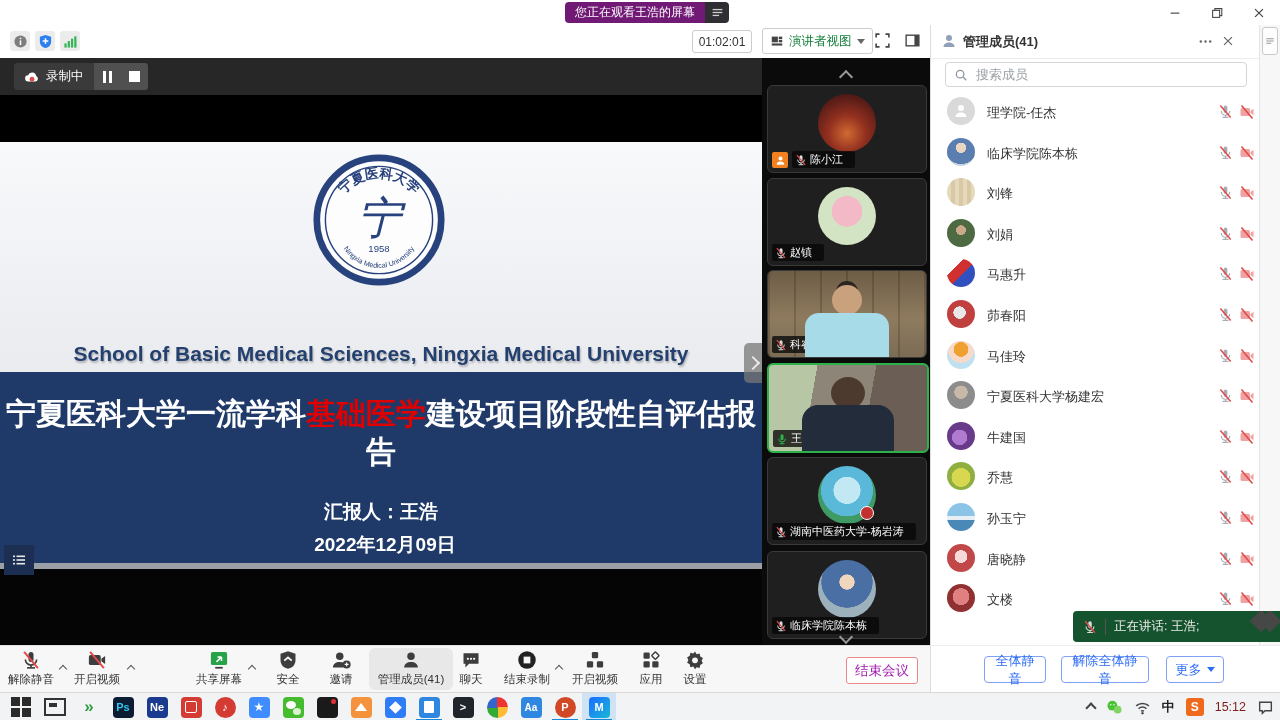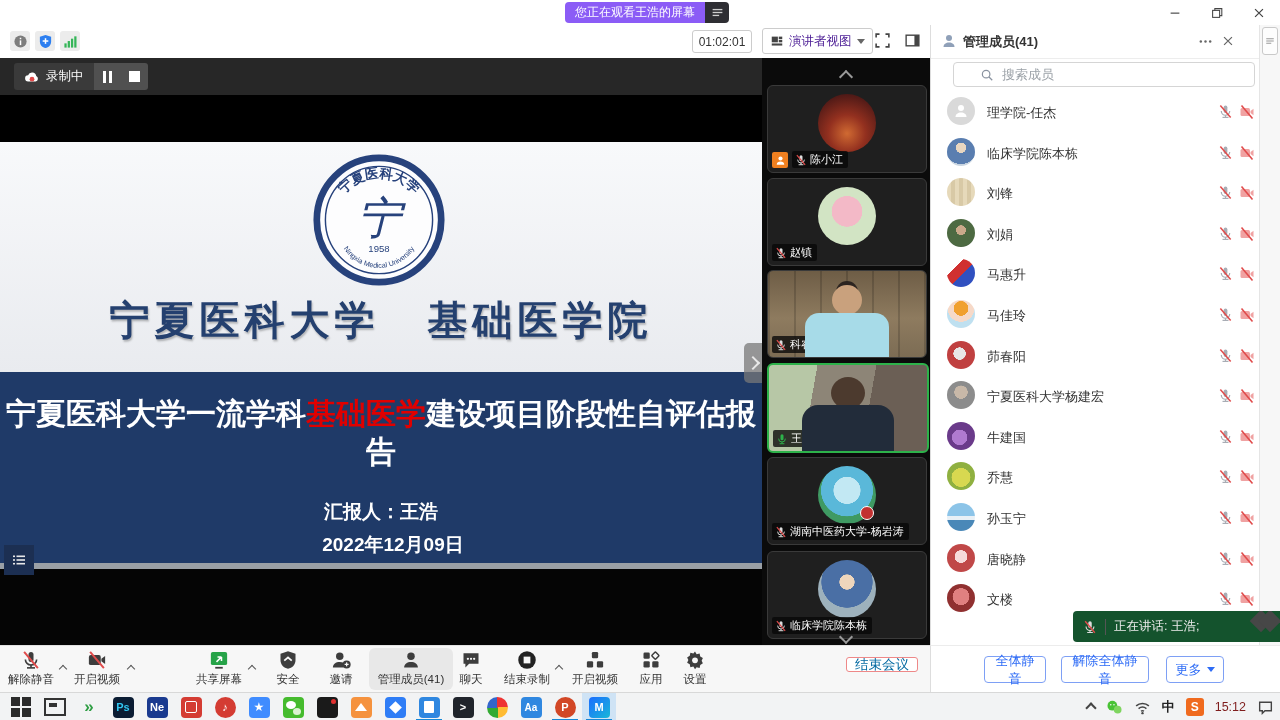--- a/index.html
+++ b/index.html
@@ -3,30 +3,30 @@
 <meta charset="utf-8">
 <style>
   html,body{margin:0;padding:0}
   body{width:1280px;height:720px;position:relative;overflow:hidden;background:#000;
        font-family:"Liberation Sans","DejaVu Sans",sans-serif;-webkit-font-smoothing:antialiased;color:#333}
   .abs{position:absolute}
   svg.ic{display:block}
   
   #titlebar{left:0;top:0;width:1280px;height:25px;background:#fff}
   #watch-pill{left:565px;top:2px;height:21px;display:flex;align-items:stretch;border-radius:4px;overflow:hidden}
-  #watch-pill .txt{background:#8b5cf6;color:#fff;font-size:12px;display:flex;align-items:center;padding:0 10px}
+  #watch-pill .txt{background:#701a75;color:#fff;font-size:12px;display:flex;align-items:center;padding:0 10px}
   #watch-pill .menu{background:#2e2e33;width:24px;display:flex;align-items:center;justify-content:center;color:#cfcfcf}
   #win-controls{right:0;top:0;height:25px;display:flex}
   .wc{width:42px;height:25px;display:flex;align-items:center;justify-content:center;color:#444}
   
   #subbar{left:0;top:25px;width:930px;height:33px;background:#fff;border-bottom:1px solid #e6e6e6}
   .sb-tile{position:absolute;top:6px;width:20px;height:20px;background:#ececec;border-radius:3px;display:flex;align-items:center;justify-content:center}
   #timer{left:692px;top:5px;width:58px;height:21px;border:1px solid #ccc;border-radius:3px;font-size:12px;color:#333;display:flex;align-items:center;justify-content:center;position:absolute}
   #viewmode{left:762px;top:3px;height:24px;border:1px solid #ccc;border-radius:3px;display:flex;align-items:center;gap:5px;padding:0 7px;position:absolute}
-  #viewmode .lb{font-size:12.5px;color:#4c1d95}
+  #viewmode .lb{font-size:12.5px;color:#15803d}
   .caret{width:0;height:0;border-left:4px solid transparent;border-right:4px solid transparent;border-top:5px solid #666}
   .sb-btn{position:absolute;top:7px;width:18px;height:18px;color:#444}
   
   #main{left:0;top:58px;width:762px;height:712px;background:#a21caf}
   #recbar{position:absolute;left:0;top:0;width:762px;height:37px;background:#272727}
   #rec-group{position:absolute;left:14px;top:5px;height:27px;display:flex;border-radius:3px;overflow:hidden}
   #rec-group .seg1{background:#3a3a3a;display:flex;align-items:center;gap:6px;padding:0 10px;color:#fff;font-size:12.5px}
   #rec-group .seg2{background:#505050;display:flex;align-items:center}
   .rec-btn{width:27px;height:27px;display:flex;align-items:center;justify-content:center}
   .pause-g{display:flex;gap:3px}.pause-g i{width:3px;height:12px;background:#fff;display:block}
@@ -37,31 +37,31 @@
   #s-gray{position:absolute;left:0;top:468px;width:762px;height:6px;background:#9aa0a6}
   #s-botblack{position:absolute;left:0;top:474px;width:762px;height:76px;background:#050505}
   #s-logo{position:absolute;left:312px;top:58px}
   #s-cn{position:absolute;left:0;top:198px;width:762px;text-align:center;font-family:"DejaVu Serif","Liberation Serif",serif;
         font-weight:700;font-size:40px;color:#24406f;letter-spacing:5px;text-shadow:1px 2px 2px rgba(0,0,0,.25)}
   #s-cn .gap{display:inline-block;width:48px}
   #s-en{position:absolute;left:0;top:247px;width:762px;text-align:center;font-weight:700;font-size:21px;color:#24406f;text-shadow:1px 2px 2px rgba(0,0,0,.25)}
   #s-title{position:absolute;left:0;top:300px;width:762px;text-align:center;font-size:30px;font-weight:700;color:#fff;line-height:1.28}
   #s-title .hl{color:#e00000}
   #s-presenter{position:absolute;left:0;top:404px;width:762px;text-align:center;font-size:19px;font-weight:700;color:#fff}
-  #s-date{position:absolute;left:12px;top:437px;width:762px;text-align:center;font-size:19px;font-weight:700;color:#fff}
+  #s-date{position:absolute;left:4px;top:437px;width:762px;text-align:center;font-size:19px;font-weight:700;color:#fff}
   #s-listicon{position:absolute;left:4px;top:450px;width:30px;height:30px;background:#1c2f52;display:flex;align-items:center;justify-content:center;color:#e8e8e8}
   
   #videocol{left:762px;top:58px;width:168px;height:587px;background:#0b0b0b;position:absolute}
   .vc-chev{position:absolute;left:50%;transform:translateX(-50%);color:#9a9a9a}
   .chev{display:inline-block;width:8px;height:8px;border-right:2px solid currentColor;border-bottom:2px solid currentColor}
   .chev.up{transform:rotate(-135deg)}.chev.down{transform:rotate(45deg)}.chev.right{transform:rotate(-45deg)}
   .tile{position:absolute;left:5px;width:158px;height:86px;background:#1f1f1f;border:1px solid #3a3a3a;border-radius:6px;overflow:hidden}
   .tile .av{position:absolute;left:50%;top:8px;transform:translateX(-50%);width:58px;height:58px;border-radius:50%}
   .tlabel{position:absolute;left:4px;bottom:4px;display:flex;align-items:center;gap:3px;background:rgba(8,8,8,.78);
-          border-radius:2px;padding:1px 5px 1px 3px;color:#fff;font-size:11px;white-space:nowrap;max-width:148px}
+          border-radius:2px;padding:1px 12px 1px 3px;color:#fff;font-size:11px;white-space:nowrap;max-width:148px}
   .tbadge{width:16px;height:16px;background:#f08020;border-radius:2px;display:flex;align-items:center;justify-content:center;
           position:absolute;left:4px;bottom:4px;color:#fff}
   #tile1 .tlabel{left:24px}
   #tile1 .av{background:radial-gradient(circle at 50% 68%,#d06a32 0%,#93301f 38%,#2d0e12 100%)}
   #tile2 .av{background:radial-gradient(circle at 50% 42%,#f3b9c7 0 34%,#d2e4c4 35% 100%)}
   #tile3{background:repeating-linear-gradient(90deg,rgba(0,0,0,.16) 0 2px,transparent 2px 26px),linear-gradient(#6e5d46,#8e7b5f 55%,#7c6c54)}
   #tile3::before{content:"";position:absolute;left:50%;top:14px;transform:translateX(-50%);width:30px;height:30px;border-radius:50%;background:#c9a17d;box-shadow:0 -8px 0 -4px #2c2420}
   #tile3::after{content:"";position:absolute;left:50%;top:42px;transform:translateX(-50%);width:84px;height:46px;border-radius:14px 14px 0 0;background:#a7dbe8}
   #tile4{border:2px solid #2db24a;background:linear-gradient(100deg,#b7c7a6 0 28%,#8d8577 28% 62%,#6b5f55 62% 100%)}
   #tile4::before{content:"";position:absolute;left:50%;top:12px;transform:translateX(-50%);width:34px;height:32px;border-radius:50%;background:#4c3a2e}
@@ -73,21 +73,21 @@
                    display:flex;align-items:center;justify-content:center;color:#e8e8e8;z-index:20}
   
   #panel{left:930px;top:25px;width:350px;height:620px;background:#fff;border-left:1px solid #ddd;box-sizing:border-box}
   #p-head{position:absolute;left:0;top:0;width:330px;height:33px;border-bottom:1px solid #ededed}
   #p-title{position:absolute;left:32px;top:8px;font-size:13px;font-weight:700;color:#333}
   #p-person{position:absolute;left:10px;top:8px;color:#8fa0b8}
   .p-act{position:absolute;top:9px;color:#666}
   #p-scroll{position:absolute;right:0;top:0;width:20px;height:620px;background:#f7f7f7;border-left:1px solid #e5e5e5}
   #p-thumb{position:absolute;left:2px;top:2px;width:14px;height:26px;background:#fdfdfd;border:1px solid #c9c9c9;border-radius:3px;
            display:flex;align-items:center;justify-content:center;color:#999}
-  #p-search{position:absolute;left:22px;top:37px;width:302px;height:25px;border:1px solid #d5d5d5;border-radius:4px;display:flex;align-items:center;gap:6px;padding:0 26px;box-sizing:border-box}
+  #p-search{position:absolute;left:14px;top:37px;width:302px;height:25px;border:1px solid #d5d5d5;border-radius:4px;display:flex;align-items:center;gap:6px;padding:0 8px;box-sizing:border-box}
   #p-search input{border:0;outline:0;flex:1;font-size:13px;color:#333;background:transparent;font-family:inherit}
   #p-search input::placeholder{color:#9aa0a6}
   #p-list{position:absolute;left:0;top:66px;width:330px;height:554px;overflow:hidden}
   .mrow{position:relative;height:40.6px}
   .mrow .av{position:absolute;left:16px;top:6px;width:28px;height:28px;border-radius:50%;overflow:hidden}
   .mrow .nm{position:absolute;left:56px;top:13px;font-size:13px;color:#333;white-space:nowrap}
   .mrow .mi{position:absolute;right:28px;top:13px;color:#a8adb5}
   .mrow .ci{position:absolute;right:6px;top:13px;color:#f0a2a2}
   .m0{background:#d9d9d9;display:flex;align-items:center;justify-content:center;color:#fff}
   .m1{background:radial-gradient(circle at 50% 35%,#e8d6c0 0 22%,#5a7eb0 23% 70%,#c8d4e0 71% 100%)}
@@ -115,22 +115,22 @@
   .pf-btn{position:absolute;top:10px;height:27px;border:1px solid #7ea0f5;border-radius:4px;background:#fff;color:#2e6cf6;
           font-size:13px;display:flex;align-items:center;justify-content:center;gap:5px;box-sizing:border-box;font-family:inherit}
   .pf-btn .caret{border-top-color:#2e6cf6}
   
   #toolbar{left:0;top:645px;width:930px;height:47px;background:#f7f7f7;border-top:1px solid #e2e2e2;box-sizing:border-box}
   .ti{position:absolute;top:4px;display:flex;flex-direction:column;align-items:center;gap:2px;color:#3d3d3d}
   .ti-lb{font-size:11.5px;color:#333;white-space:nowrap}
   .ti.active{background:#e8e8e8;border-radius:6px;padding-top:2px;top:2px;height:40px}
   .t-caret{position:absolute;top:12px;color:#555}
   .t-caret .chev{width:5px;height:5px;border-width:1.5px}
-  #end-btn{position:absolute;left:846px;top:11px;width:72px;height:15px;border:1px solid #e88;border-radius:3px;background:#fff;
-           color:#0369a1;font-size:13.5px;display:flex;align-items:center;justify-content:center;font-family:inherit}
+  #end-btn{position:absolute;left:846px;top:11px;width:72px;height:27px;border:1px solid #e88;border-radius:3px;background:#fff;
+           color:#a21caf;font-size:13.5px;display:flex;align-items:center;justify-content:center;font-family:inherit}
   
   #taskbar{left:0;top:692px;width:1280px;height:28px;background:#f2f3f4;border-top:1px solid #d8d8d8;box-sizing:border-box}
   #tb-left{position:absolute;left:4px;top:0;height:28px;display:flex;align-items:center}
   .cell{width:34px;height:28px;display:flex;align-items:center;justify-content:center;position:relative}
   .cell.active::after{content:"";position:absolute;left:4px;bottom:0;width:26px;height:2px;background:#1788d8}
   .cell.hl{background:#cfe3f5}
   .app{width:21px;height:21px;border-radius:4px;display:flex;align-items:center;justify-content:center;
        font-size:11px;font-weight:700;color:#fff;position:relative}
   .a0{background:transparent;color:#2f9e44;font-size:17px}
   .a1{background:#0b1c33;color:#31c5f0}
@@ -397,23 +397,21 @@
     <svg id="s-logo" width="134" height="134" viewBox="0 0 140 140">
       <circle cx="70" cy="70" r="65" fill="#fdfdfe" stroke="#27427c" stroke-width="7"></circle>
       <circle cx="70" cy="70" r="56" fill="none" stroke="#27427c" stroke-width="1.5"></circle>
       <path id="arcT" d="M 22 74 A 48 48 0 0 1 118 74" fill="none"></path>
       <path id="arcB" d="M 26 76 A 44 44 0 0 0 114 76" fill="none"></path>
       <text font-size="14" font-weight="bold" fill="#27427c" font-family="'DejaVu Serif',serif"><textPath href="#arcT" startOffset="50%" text-anchor="middle">宁夏医科大学</textPath></text>
       <text font-size="7.5" fill="#27427c" font-family="'Liberation Sans',sans-serif"><textPath href="#arcB" startOffset="50%" text-anchor="middle">Ningxia Medical University</textPath></text>
       <text x="70" y="84" font-size="46" text-anchor="middle" fill="#27427c" font-style="italic" font-family="'DejaVu Serif',serif">宁</text>
       <text x="70" y="103" font-size="10" text-anchor="middle" fill="#27427c">1958</text>
     </svg>
-    <div id="s-cn">
-      <span>宁夏医科大学</span><span class="gap"></span><span>基础医学院</span>
-    </div>
+    <div id="s-en">School of Basic Medical Sciences, Ningxia Medical University</div>
     <div id="s-presenter">汇报人：王浩</div>
     <div id="s-title">
       <span>宁夏医科大学一流学科</span><span class="hl">基础医学</span><span>建设项目阶段性自评估报告</span>
     </div>
     <div id="s-date">2022年12月09日</div>
     <div id="s-listicon">
         <svg class="ic" width="16" height="16">
           <use href="#s-list"></use>
         </svg>
       </div>
@@ -580,34 +578,34 @@
       <svg class="ic mi" width="15" height="15">
           <use href="#s-mic"></use>
           <use href="#s-slash"></use>
         </svg>
       <svg class="ic ci" width="16" height="16">
           <use href="#s-cam"></use>
           <use href="#s-slash"></use>
         </svg>
     </div>
     <div class="mrow">
+      <span class="av m6"></span>
+      <span class="nm">茆春阳</span>
+      <svg class="ic mi" width="15" height="15">
+          <use href="#s-mic"></use>
+          <use href="#s-slash"></use>
+        </svg>
+      <svg class="ic ci" width="16" height="16">
+          <use href="#s-cam"></use>
+          <use href="#s-slash"></use>
+        </svg>
+    </div>
+    <div class="mrow">
       <span class="av m5"></span>
       <span class="nm">马佳玲</span>
-      <svg class="ic mi" width="15" height="15">
-          <use href="#s-mic"></use>
-          <use href="#s-slash"></use>
-        </svg>
-      <svg class="ic ci" width="16" height="16">
-          <use href="#s-cam"></use>
-          <use href="#s-slash"></use>
-        </svg>
-    </div>
-    <div class="mrow">
-      <span class="av m6"></span>
-      <span class="nm">茆春阳</span>
       <svg class="ic mi" width="15" height="15">
           <use href="#s-mic"></use>
           <use href="#s-slash"></use>
         </svg>
       <svg class="ic ci" width="16" height="16">
           <use href="#s-cam"></use>
           <use href="#s-slash"></use>
         </svg>
     </div>
     <div class="mrow">

